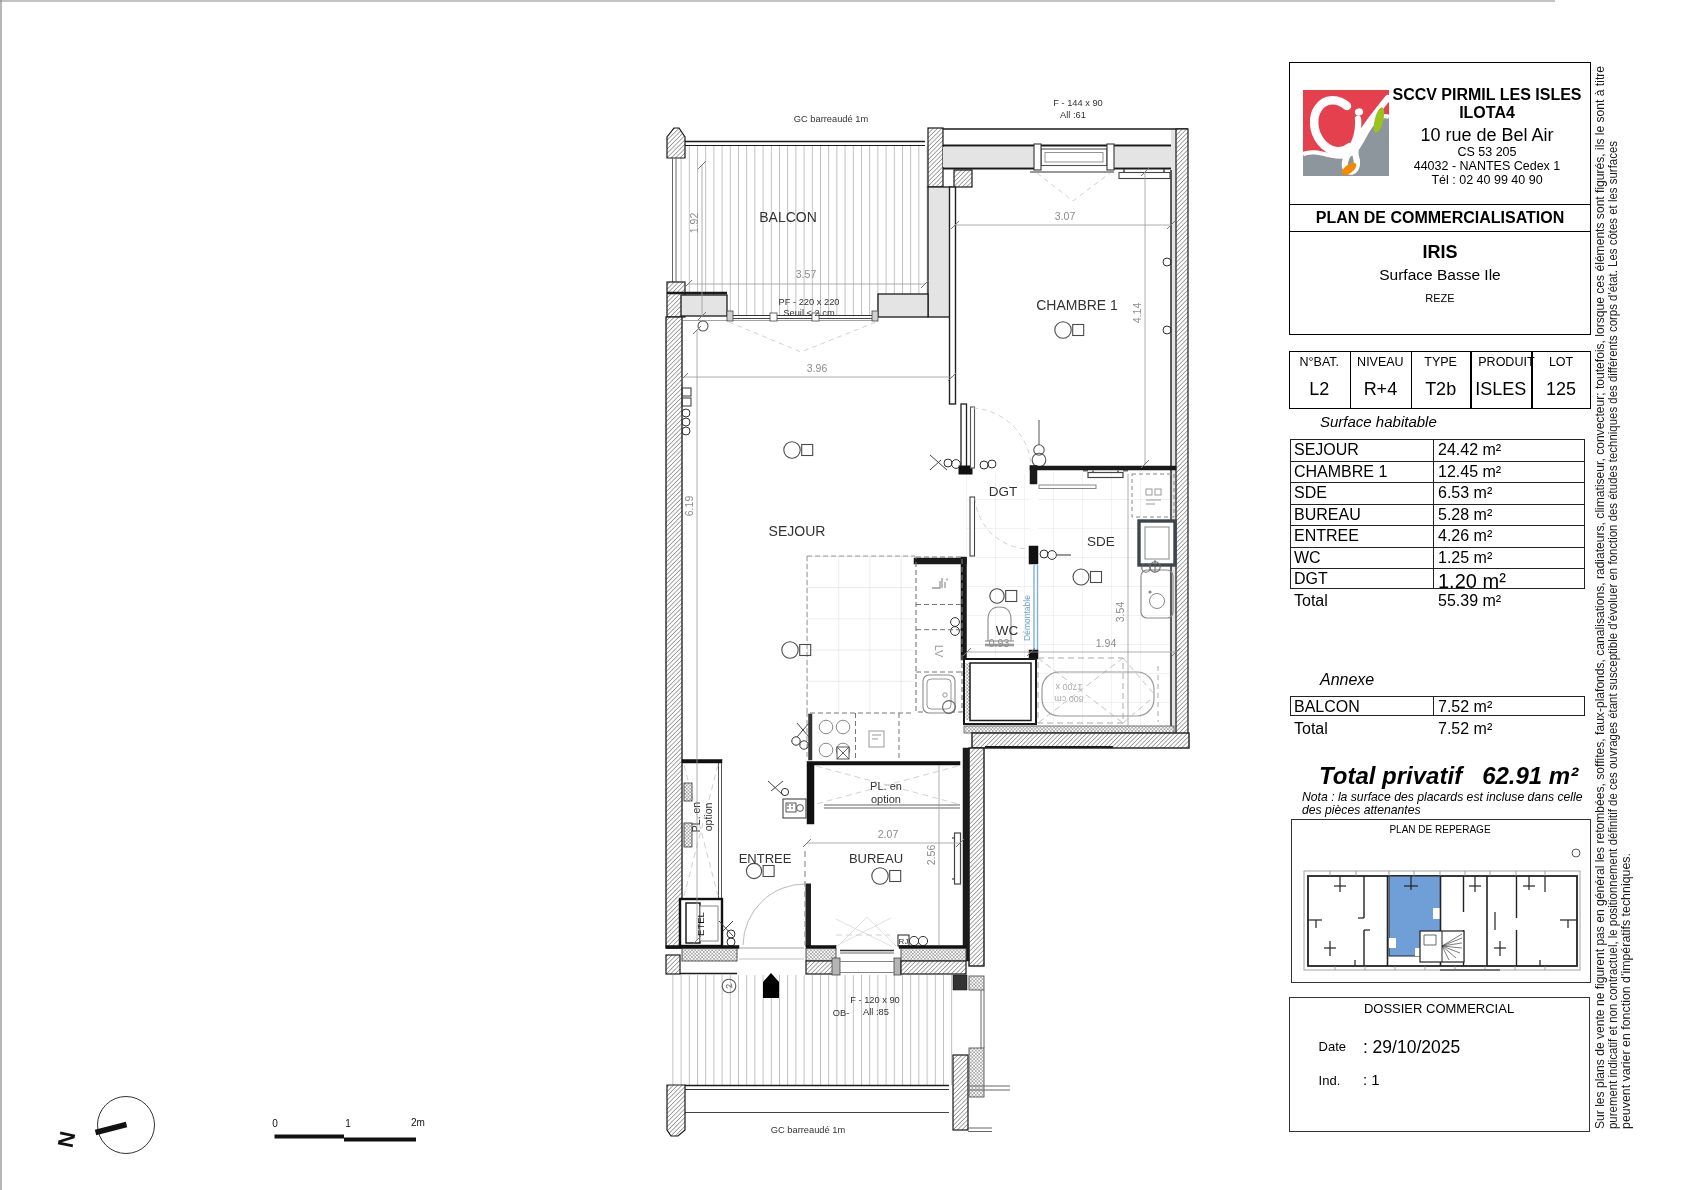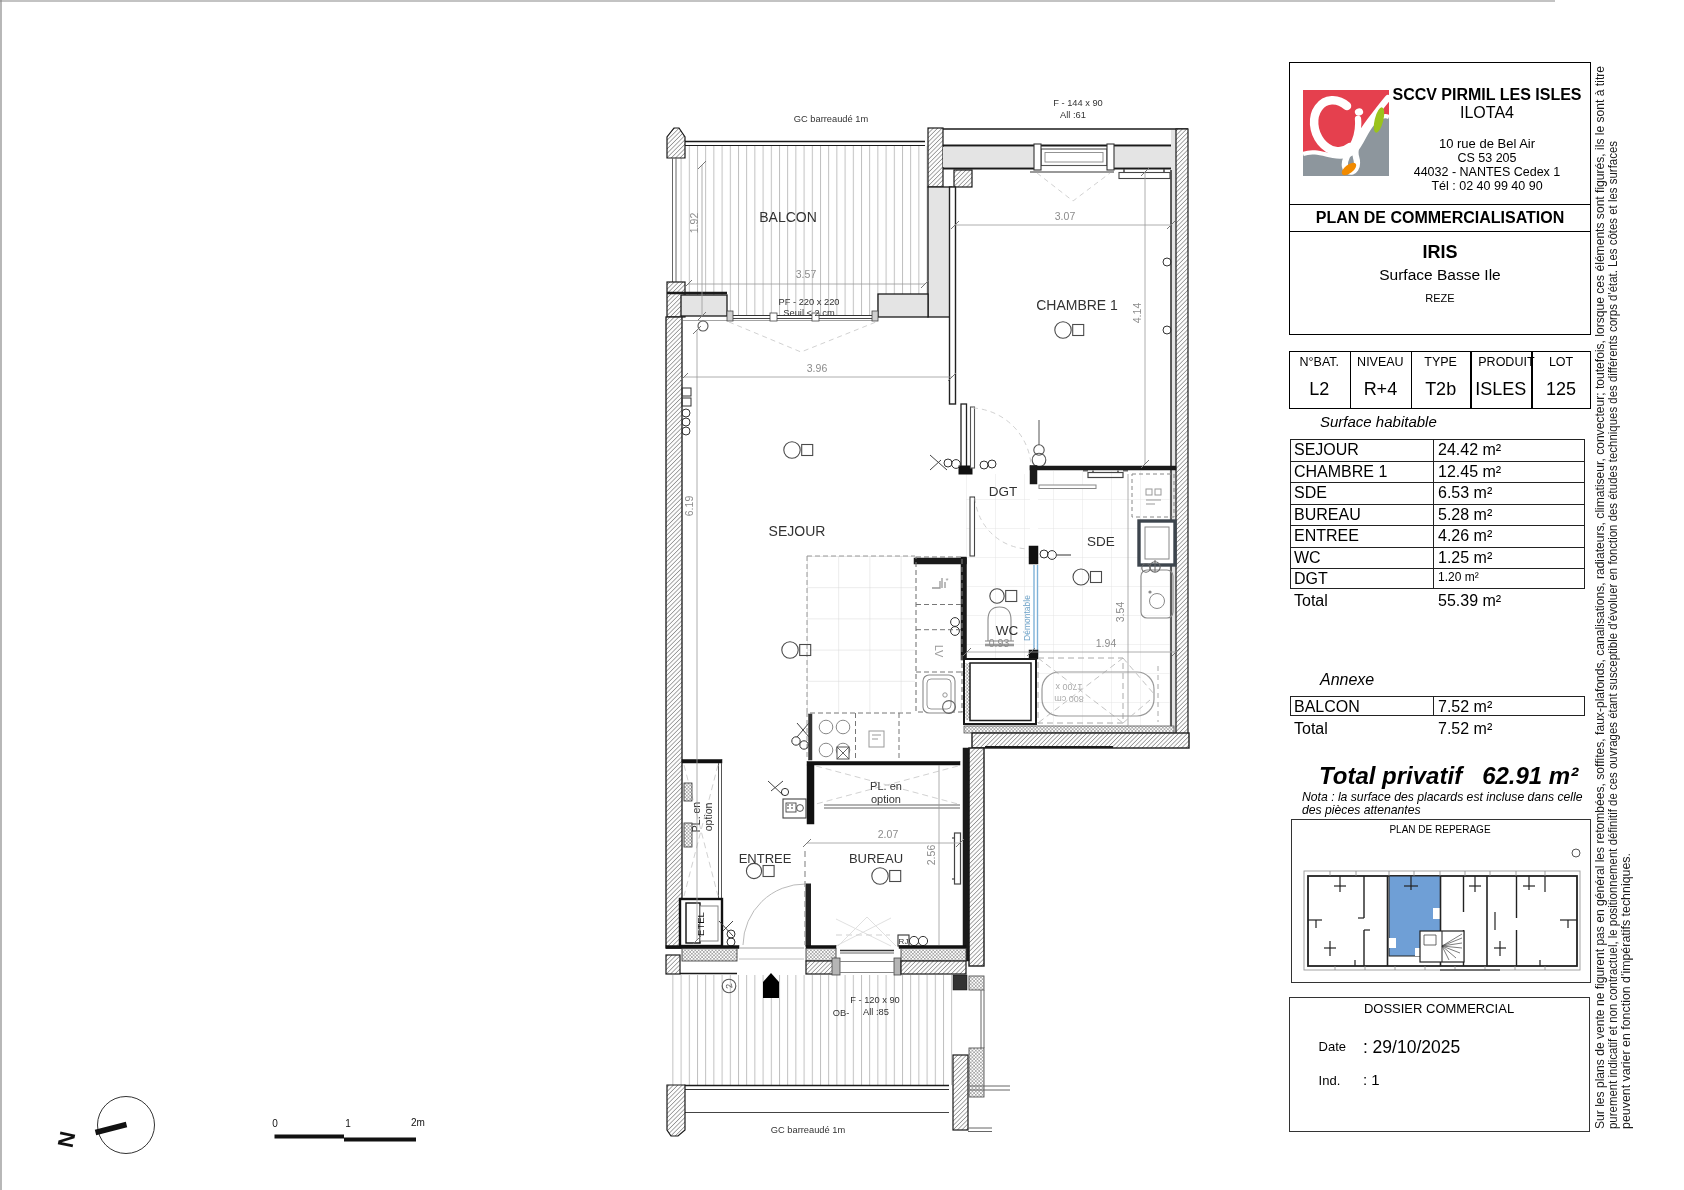--- a/index.html
+++ b/index.html
@@ -572,22 +572,22 @@
 <path d="M44,16 A21,26 -20 1 0 47,57" stroke-width="8.5"></path>
 <path d="M55,29 C56,40 54,48 49,57 C42,68 39,77 45,81 C51,84 56,77 53,67 C50,56 58,43 67,31 C73,23 79,15 85,8" stroke-width="6.3"></path>
 </g>
 <ellipse cx="56" cy="22" rx="4.2" ry="3.5" fill="#fff" transform="rotate(-15 56 22)"></ellipse>
 <ellipse cx="76" cy="30" rx="4.3" ry="13" fill="#9bc31c" transform="rotate(14 76 30)"></ellipse>
 <ellipse cx="46" cy="79" rx="8.5" ry="4.2" fill="#f18a00" transform="rotate(-38 46 79)"></ellipse>
 </svg>
 
 <div class="abs ctr" style="left:1389px;top:86px;width:196px;line-height:1.12">
 <div style="font-size:16px;font-weight:bold">SCCV PIRMIL LES ISLES</div>
-<div style="font-size:16px;font-weight:normal">ILOTA4</div>
-<div style="font-size:13px;margin-top:15px">10 rue de Bel Air</div>
+<div style="font-size:16px;font-weight:bold">ILOTA4</div>
+<div style="font-size:18px;margin-top:3px">10 rue de Bel Air</div>
 <div style="font-size:12.5px">CS 53 205</div>
 <div style="font-size:12.5px">44032 - NANTES Cedex 1</div>
 <div style="font-size:12.5px">Tél : 02 40 99 40 90</div>
 </div>
 
 <div class="abs ctr" style="left:1289px;top:203.5px;width:300px;height:27px;border:1.6px solid #000;border-top:none;font-size:16px;font-weight:bold;line-height:27px">PLAN DE COMMERCIALISATION</div>
 
 <div class="abs ctr" style="left:1289px;top:230.5px;width:300px;height:103px;border:1.6px solid #000;border-top:none">
 <div style="font-size:18px;font-weight:bold;margin-top:11px">IRIS</div>
 <div style="font-size:15.5px;margin-top:3px">Surface Basse Ile</div>
@@ -626,21 +626,21 @@
 <div class="abs" style="left:1294px;top:505.8px;font-size:16px">BUREAU</div>
 <div class="abs" style="left:1438px;top:505.8px;font-size:16px">5.28 m²</div>
 <div class="abs" style="left:1289.5px;top:525.0px;width:295px;height:1.1px;background:#222"></div>
 <div class="abs" style="left:1294px;top:527.2px;font-size:16px">ENTREE</div>
 <div class="abs" style="left:1438px;top:527.2px;font-size:16px">4.26 m²</div>
 <div class="abs" style="left:1289.5px;top:546.5px;width:295px;height:1.1px;background:#222"></div>
 <div class="abs" style="left:1294px;top:548.7px;font-size:16px">WC</div>
 <div class="abs" style="left:1438px;top:548.7px;font-size:16px">1.25 m²</div>
 <div class="abs" style="left:1289.5px;top:568.0px;width:295px;height:1.1px;background:#222"></div>
 <div class="abs" style="left:1294px;top:570.2px;font-size:16px">DGT</div>
-<div class="abs" style="left:1438px;top:570.2px;font-size:12px">1.20 m²</div>
+<div class="abs" style="left:1438px;top:570.2px;font-size:20px">1.20 m²</div>
 <div class="abs" style="left:1294px;top:592px;font-size:16px">Total</div>
 <div class="abs" style="left:1438px;top:592px;font-size:16px">55.39 m²</div>
 
 <div class="abs" style="left:1320px;top:671px;font-size:16px;font-style:italic">Annexe</div>
 
 <div class="abs" style="left:1289.5px;top:695.9px;width:295px;height:20.5px;border:1.2px solid #222;box-sizing:border-box"></div>
 <div class="abs" style="left:1433px;top:695.9px;width:1.2px;height:20.5px;background:#222"></div>
 <div class="abs" style="left:1294px;top:698px;font-size:16px">BALCON</div>
 <div class="abs" style="left:1438px;top:698px;font-size:16px">7.52 m²</div>
 <div class="abs" style="left:1294px;top:719.5px;font-size:16px">Total</div>

